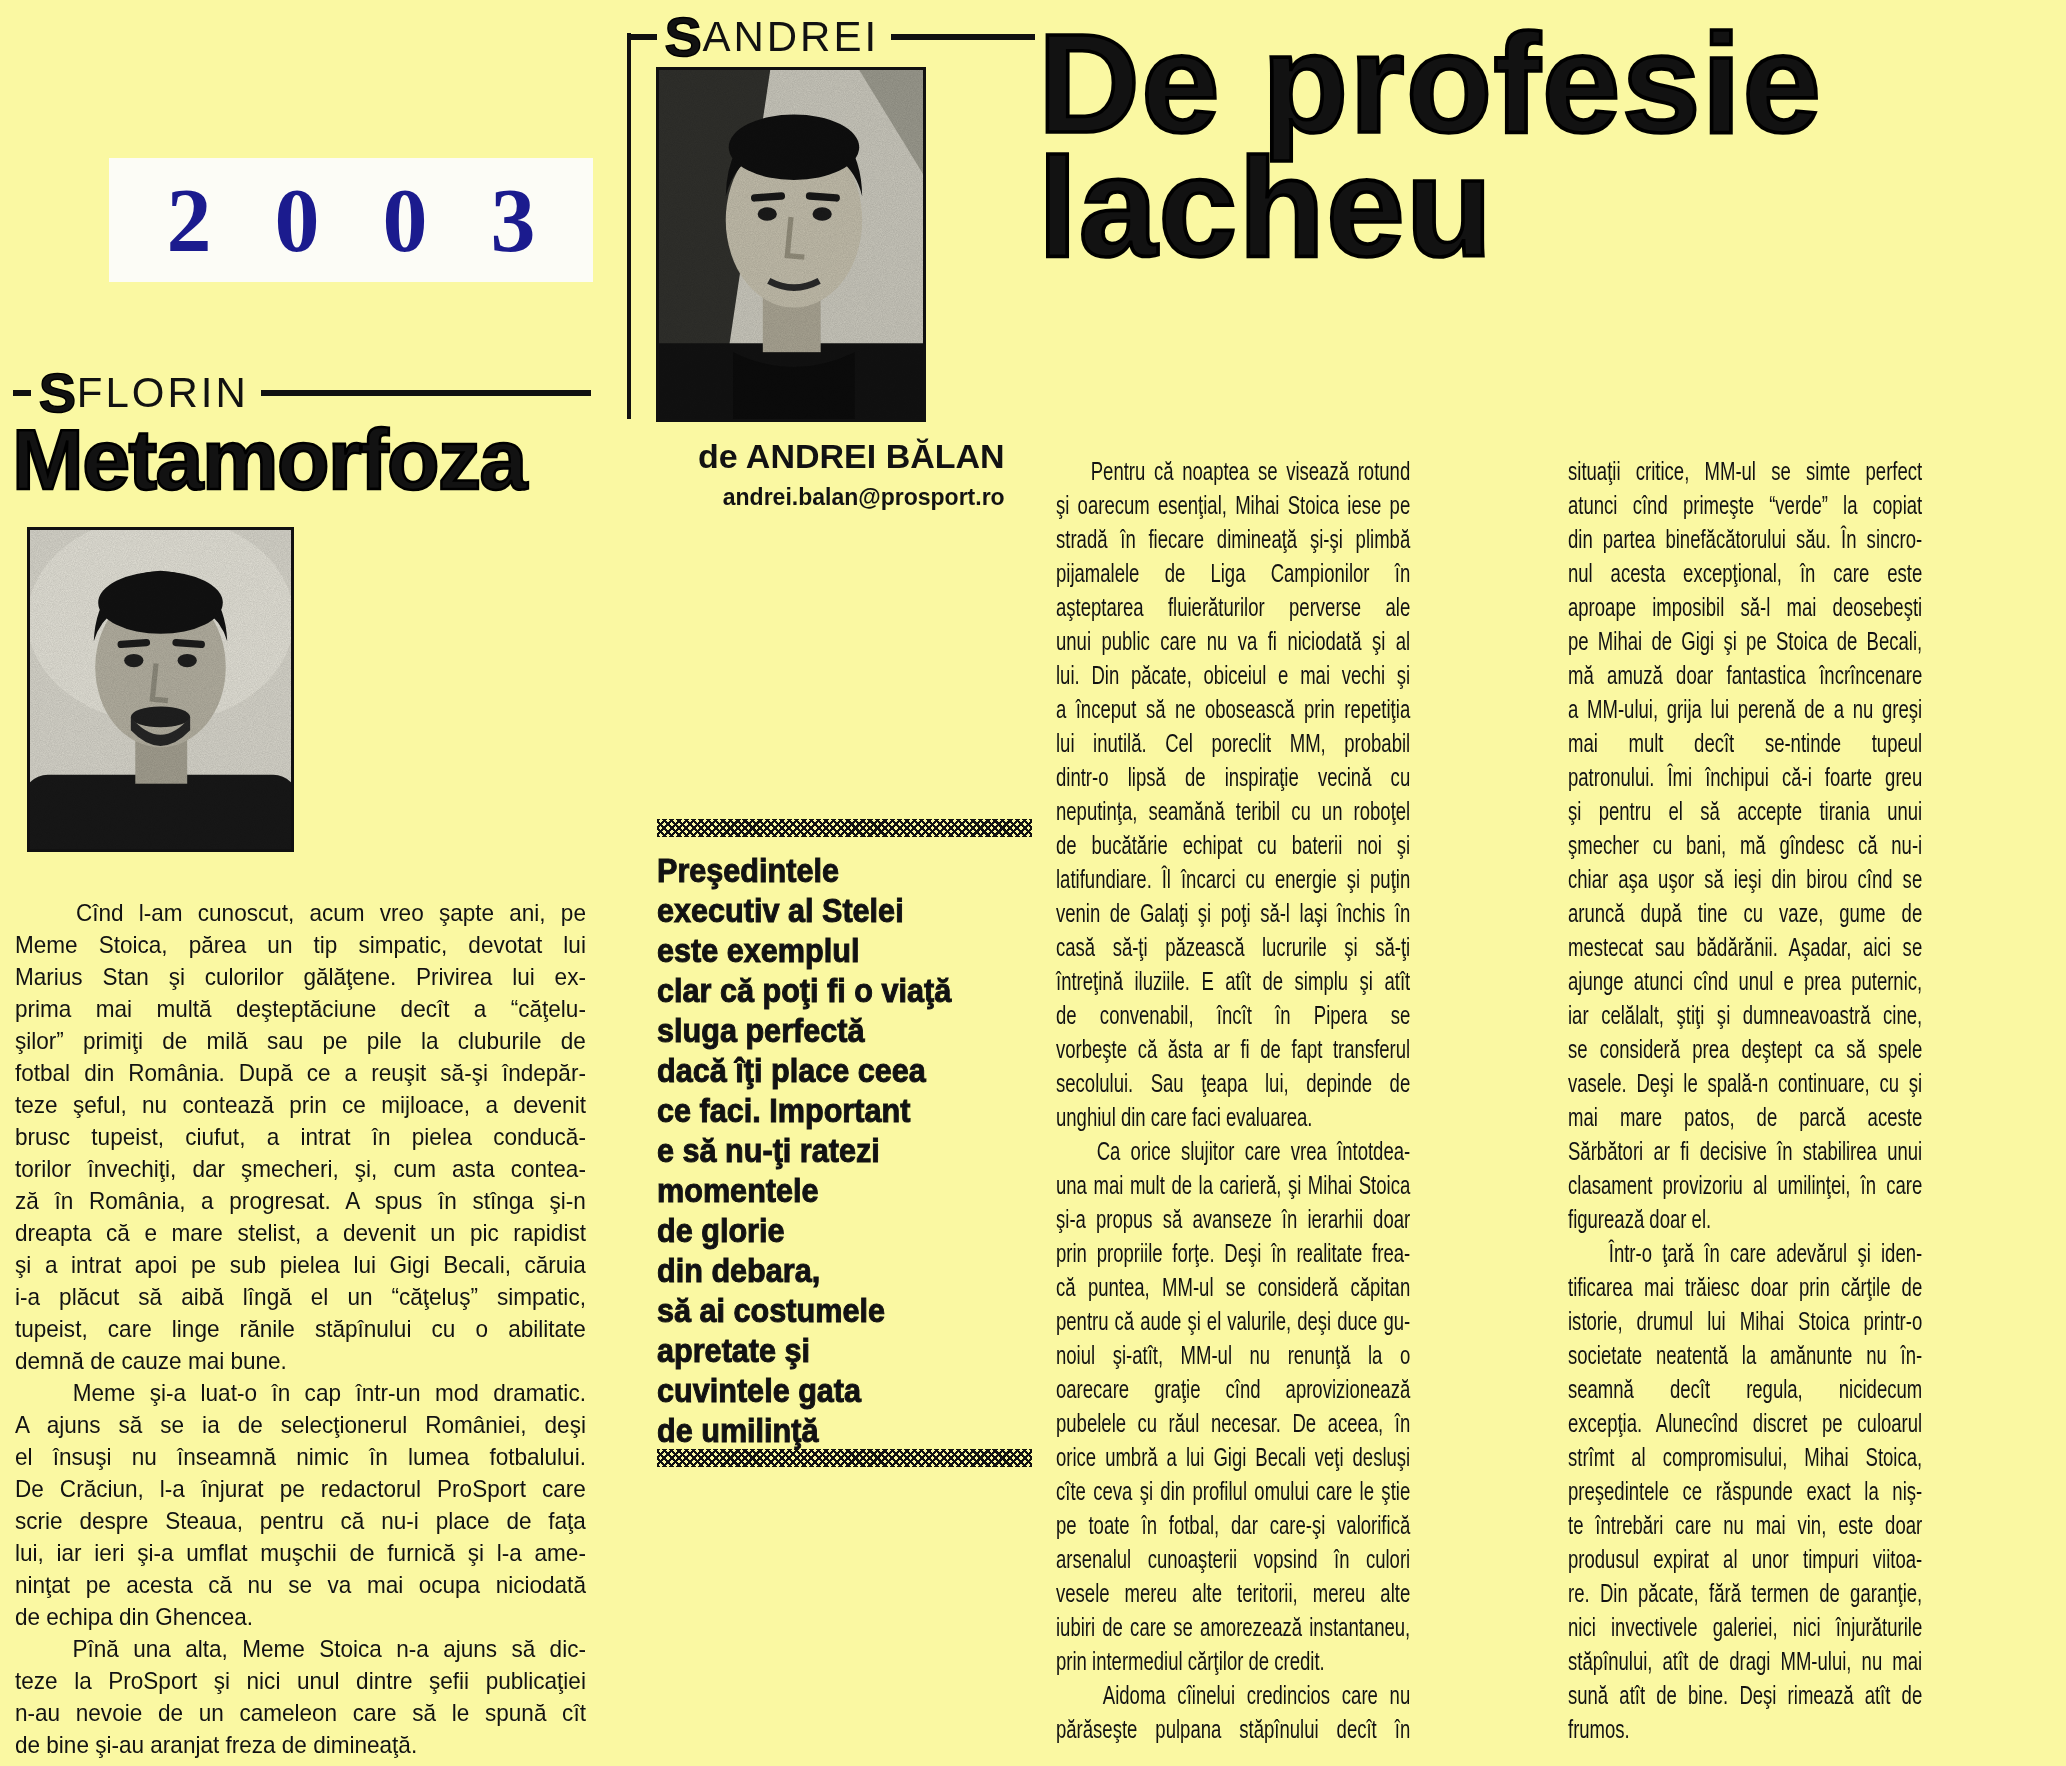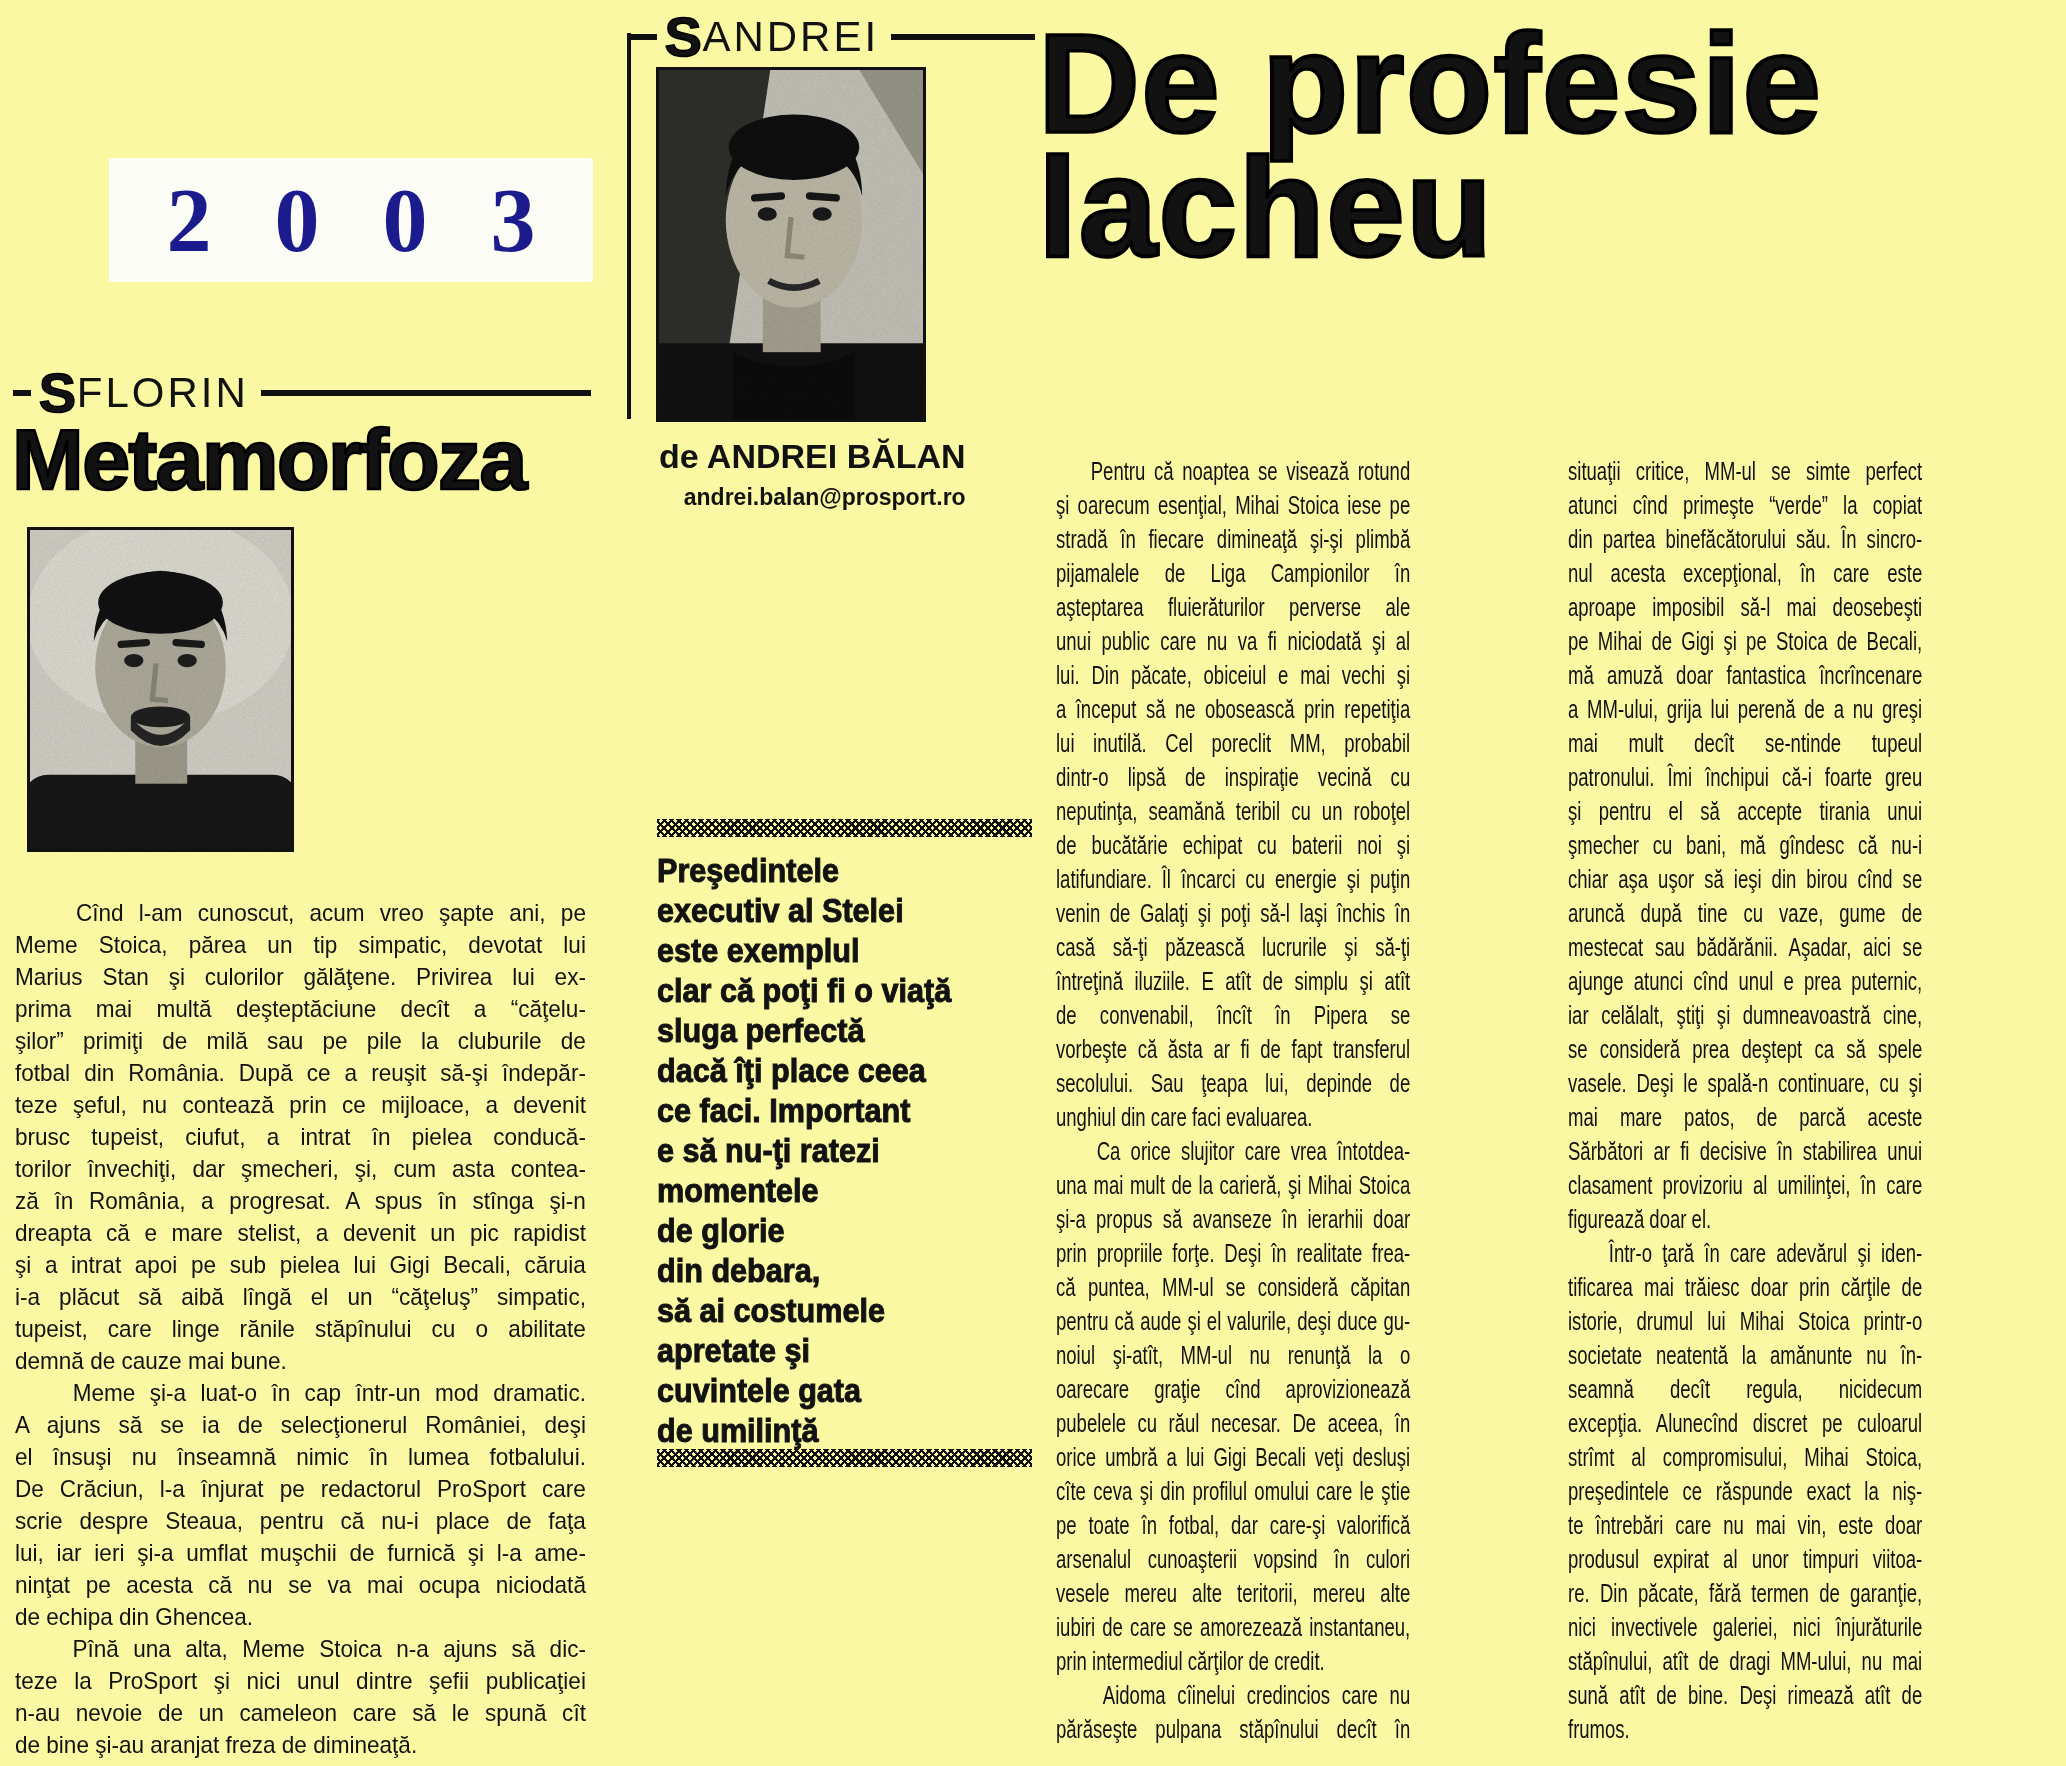--- a/index.html
+++ b/index.html
@@ -41,21 +41,21 @@
     position:absolute;left:12px;top:412px;
     font-size:86px;font-weight:bold;letter-spacing:-1.5px;line-height:1.1;text-align:right;
     -webkit-text-stroke:2.6px #000;
   }
   .photo-frame{position:absolute;border:3px solid #111;background:#d8d7cf;}
   #florin-photo{left:27px;top:527px;width:261px;height:319px;}
   #andrei-photo{left:656px;top:67px;width:264px;height:349px;}
   .photo-frame svg{display:block;width:100%;height:100%;}
 
   #florin-byline{position:absolute;left:320px;top:755px;}
-  #andrei-byline{position:absolute;left:659px;top:436px;}
+  #andrei-byline{position:absolute;left:698px;top:436px;}
   .byline-big{font-size:34px;font-weight:bold;line-height:1.18;}
   .byline-email{font-size:22px;font-weight:bold;margin-top:12px;}
   #andrei-byline .byline-email{font-size:23px;margin-top:7.4px;text-align:right;}
 
   #left-body{
     left:15px;top:897px;width:608px;
     font-size:24px;line-height:32px;
     transform:scaleX(0.939);
   }
 

